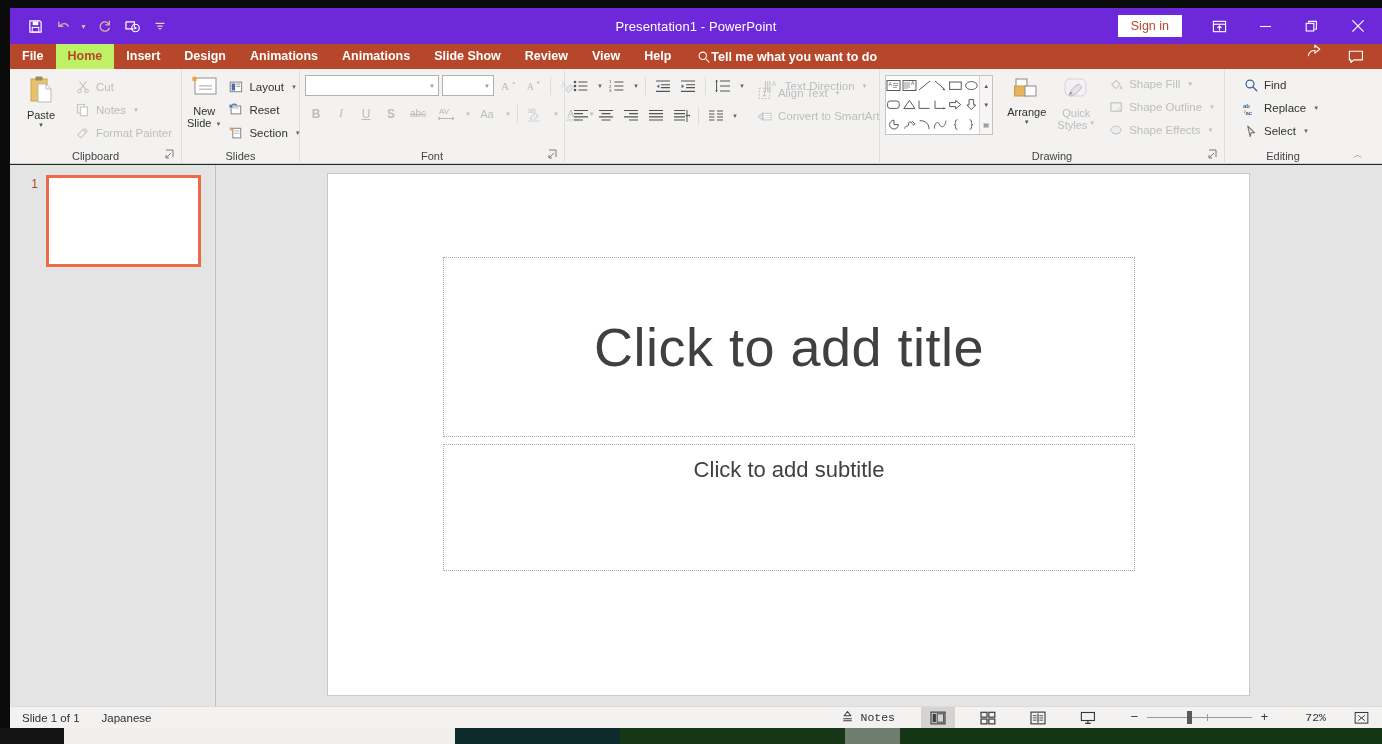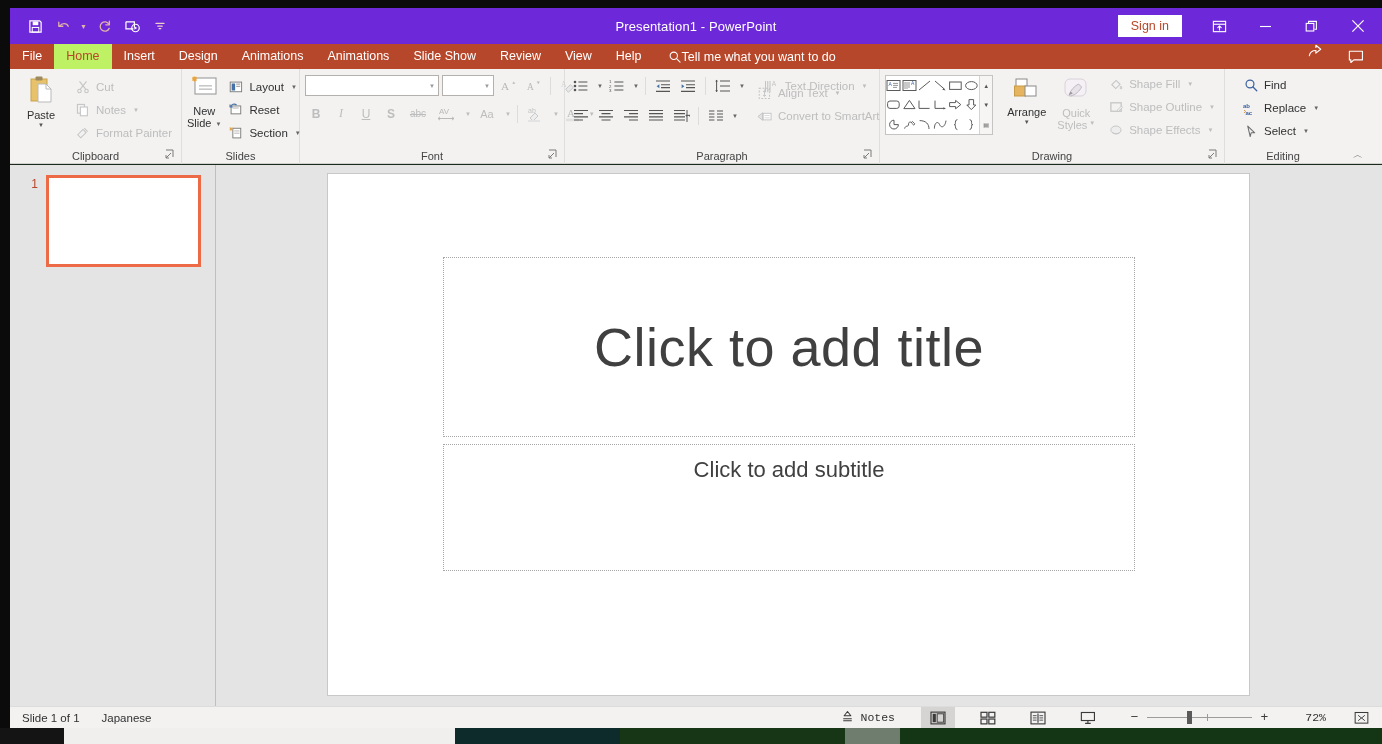--- a/index.html
+++ b/index.html
@@ -50,21 +50,21 @@
     width: 46px; height: 36px; display: flex; align-items: center; justify-content: center;
     color: #fff;
   }
   .wbtn.close { width: 48px; }
   .wbtn svg { display: block; }
 
   
   .tabstrip {
     position: absolute; left: 10px; top: 44px; right: 0; height: 25px;
     background: #b7472a;
-    display: flex; align-items: flex-end;
+    display: flex; align-items: flex-end; font-weight: bold;
   }
   .tab {
     color: #fff; font-size: 12.5px; padding: 4px 12px 5px 12px;
     height: 25px; display: flex; align-items: center; white-space: nowrap;
   }
   .tab.active { background: #bef264; color: #b7472a; }
   .tell-me {
     display: flex; align-items: center; gap: 0;
     color: #fff; font-size: 12.5px; padding-left: 14px; height: 25px;
   }
@@ -655,30 +655,20 @@
                     <rect x="6.6" y="4.6" width="8.4" height="7" fill="#fff" stroke="#c4c4c4" stroke-width="1"></rect>
                     <path d="M8 7h5.6M8 9.4h5.6" stroke="#d6d6d6" stroke-width="1"></path>
                   </svg>
               </span>
               <span>Convert to SmartArt</span>
               <span class="caret dimmed">▼</span>
             </div>
           </div>
         </div>
       </div>
-      <div class="rgroup-label">
-        <span>Paragraph</span>
-        <span class="dlg-launcher">
-          <svg width="10" height="10" viewBox="0 0 10 10">
-              <path d="M1 1h7v7" fill="none" stroke="#7a7a7a" stroke-width="1"></path>
-              <path d="M1 9l5-5" stroke="#7a7a7a" stroke-width="1"></path>
-              <path d="M1 6v3h3" fill="none" stroke="#7a7a7a" stroke-width="1"></path>
-            </svg>
-        </span>
-      </div>
     </div>
 
     <div class="rgroup" style="width:345px">
       <div class="rgroup-body" style="padding-top:6px">
         <div class="shape-gallery">
           <div class="shape-grid">
             <div class="shape-cell">
                 <svg width="15" height="13" viewBox="0 0 15 13">
                   <rect x="1" y="1.5" width="13" height="10" fill="none" stroke="#5b5b5b" stroke-width="1"></rect>
                   <text x="2.6" y="6.6" font-size="5" fill="#3b62a0">A</text>

